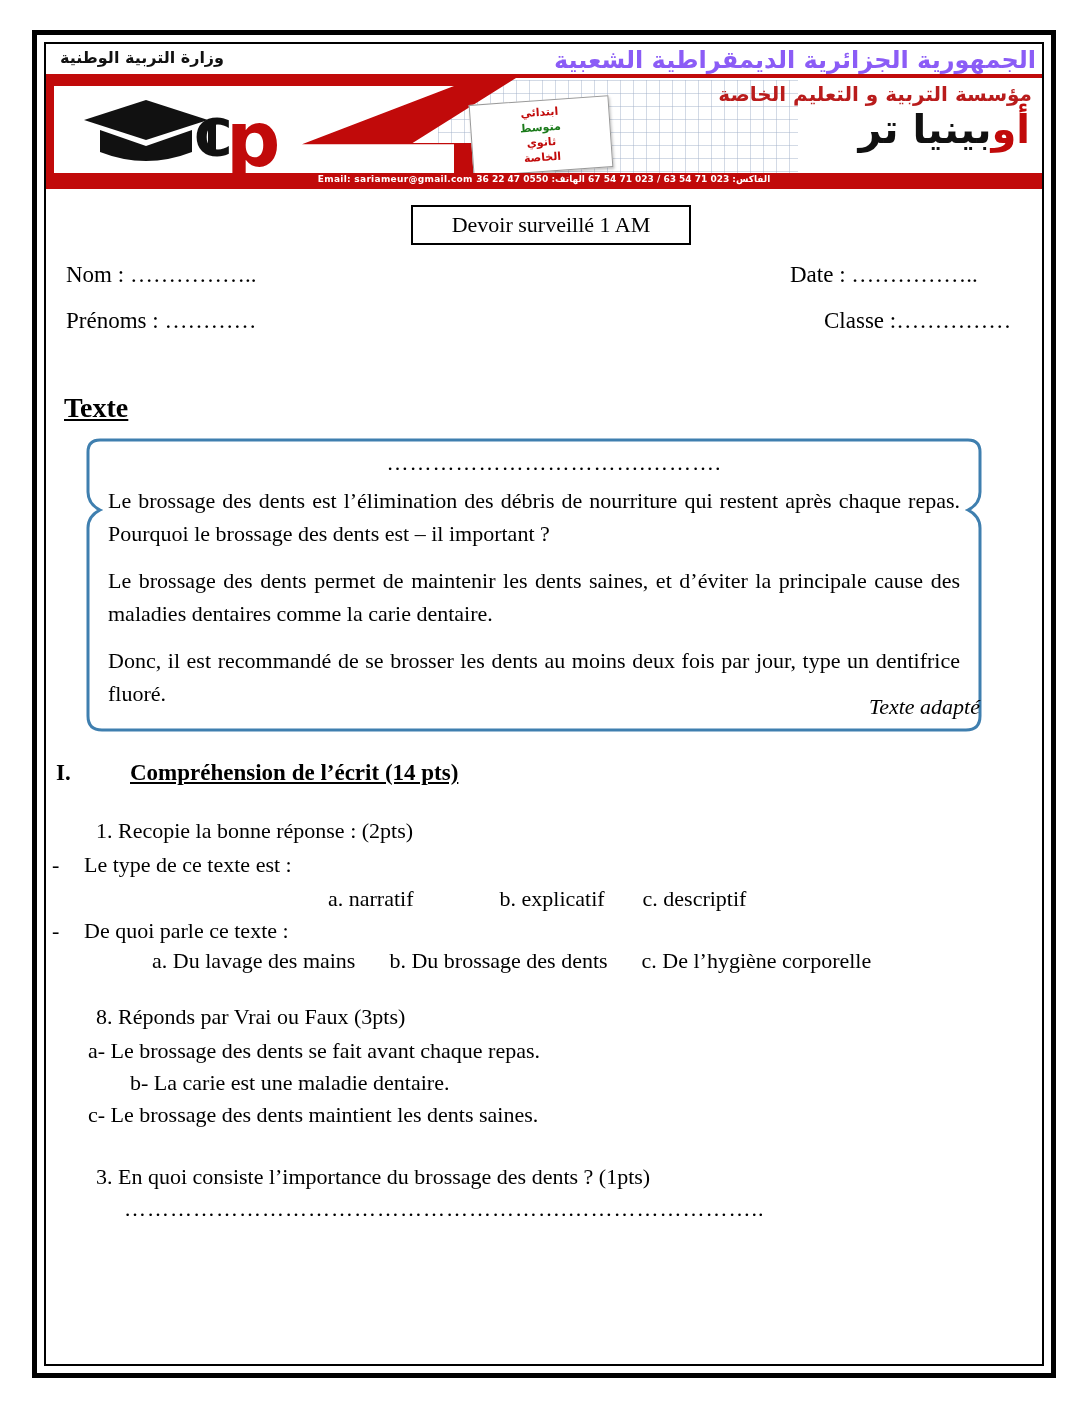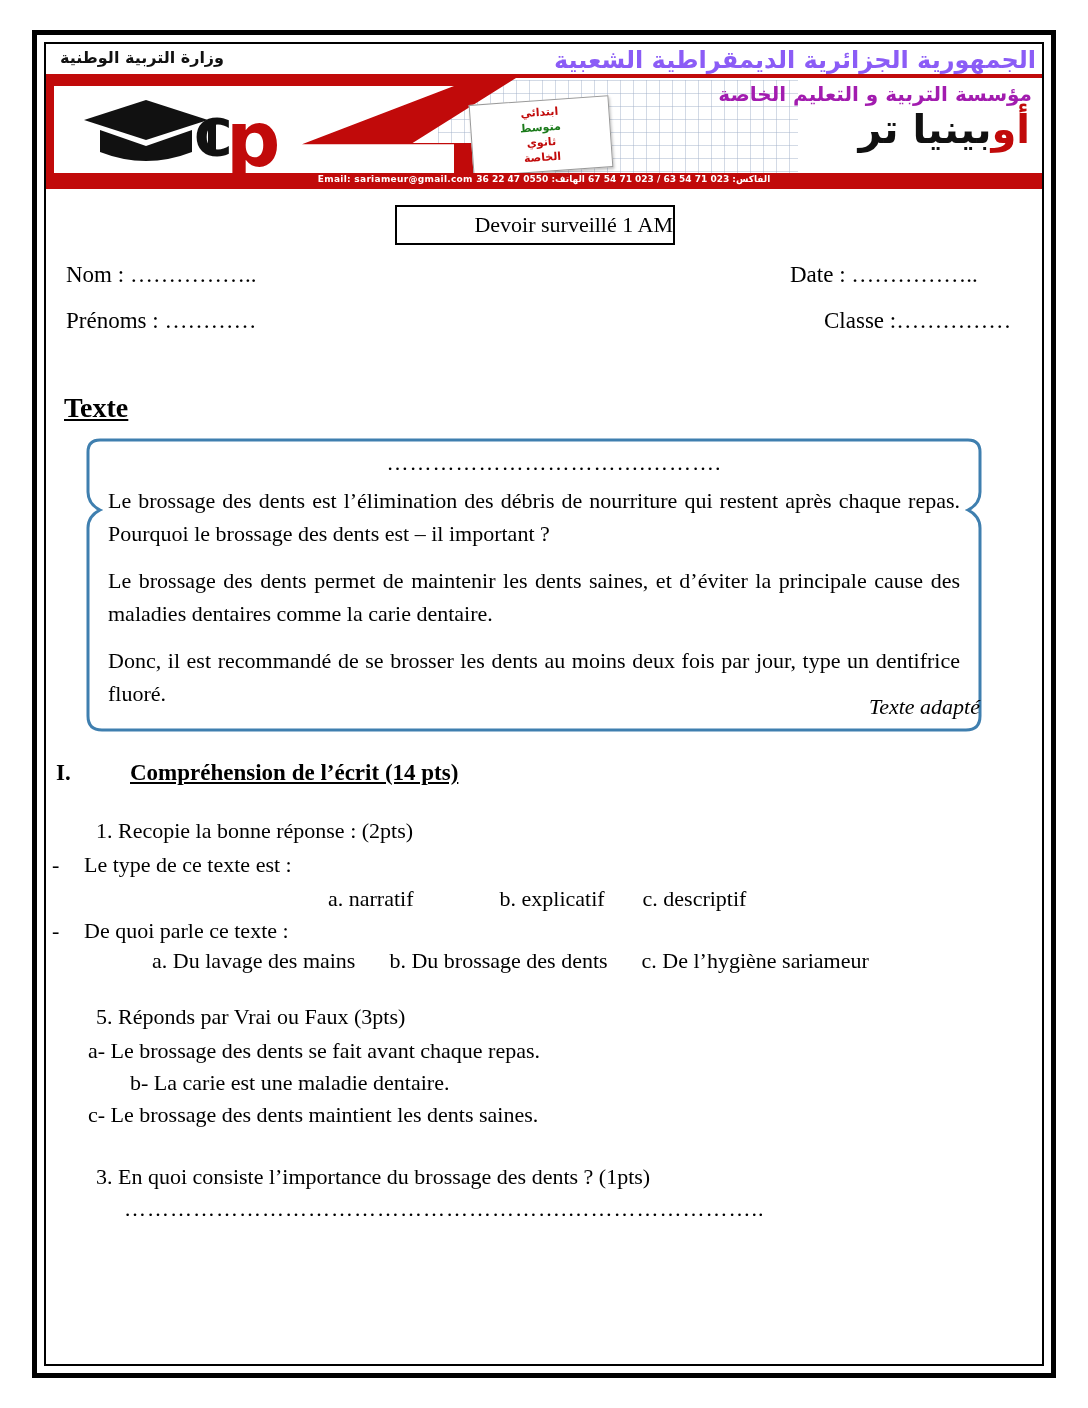--- a/index.html
+++ b/index.html
@@ -116,21 +116,21 @@
     width: 260px;
     height: 88px;
   }
   .lh-arabic-mid {
     position: absolute;
     right: 10px;
     top: 38px;
     font-family: "DejaVu Sans", sans-serif;
     font-size: 20px;
     font-weight: bold;
-    color: #a21caf;
+    color: #b91c1c;
     direction: rtl;
   }
   .lh-brand {
     position: absolute;
     right: 12px;
     top: 62px;
     font-family: "DejaVu Sans", sans-serif;
     font-size: 40px;
     font-weight: bold;
     color: #111;
@@ -191,27 +191,27 @@
     font-size: 9px;
     font-weight: bold;
     line-height: 16px;
     text-align: center;
     letter-spacing: 0.3px;
   }
 
   
   .title-box {
     position: absolute;
-    left: 395px;
+    left: 411px;
     top: 205px;
     width: 280px;
     height: 40px;
     border: 2px solid #000;
     box-sizing: border-box;
-    text-align: right;
+    text-align: center;
     font-size: 22px;
     line-height: 36px;
   }
 
   
   .field {
     position: absolute;
     font-size: 23px;
     white-space: nowrap;
   }
@@ -400,24 +400,24 @@
 
   <div class="q q1">1.  Recopie la bonne réponse : (2pts)</div>
   <div class="q q1-dash1">-</div>
   <div class="q q1-t1">Le type de ce texte est :</div>
   <div class="q q1-opts1">
     <span>a. narratif</span><span class="opt-gap-a"></span><span>b. explicatif</span><span class="opt-gap-b"></span><span>c. descriptif</span>
   </div>
   <div class="q q1-dash2">-</div>
   <div class="q q1-t2">De quoi parle ce texte :</div>
   <div class="q q1-opts2">
-    <span>a. Du lavage des mains</span><span class="opt-gap-c"></span><span>b. Du brossage des dents</span><span class="opt-gap-d"></span><span>c. De l’hygiène sariameur</span>
+    <span>a. Du lavage des mains</span><span class="opt-gap-c"></span><span>b. Du brossage des dents</span><span class="opt-gap-d"></span><span>c. De l’hygiène corporelle</span>
   </div>
 
-  <div class="q q2">5.  Réponds par Vrai ou Faux (3pts)</div>
+  <div class="q q2">8.  Réponds par Vrai ou Faux (3pts)</div>
   <div class="q q2a">a-  Le brossage des dents se fait avant chaque repas.</div>
   <div class="q q2b">b-  La carie est une maladie dentaire.</div>
   <div class="q q2c">c-  Le brossage des dents maintient les dents saines.</div>
 
   <div class="q q3">3.  En quoi consiste l’importance du brossage des dents ? (1pts)</div>
   <div class="q q3-dots">………………………………………………….……………………..</div>
 
 </div>
 
 </body></html>

